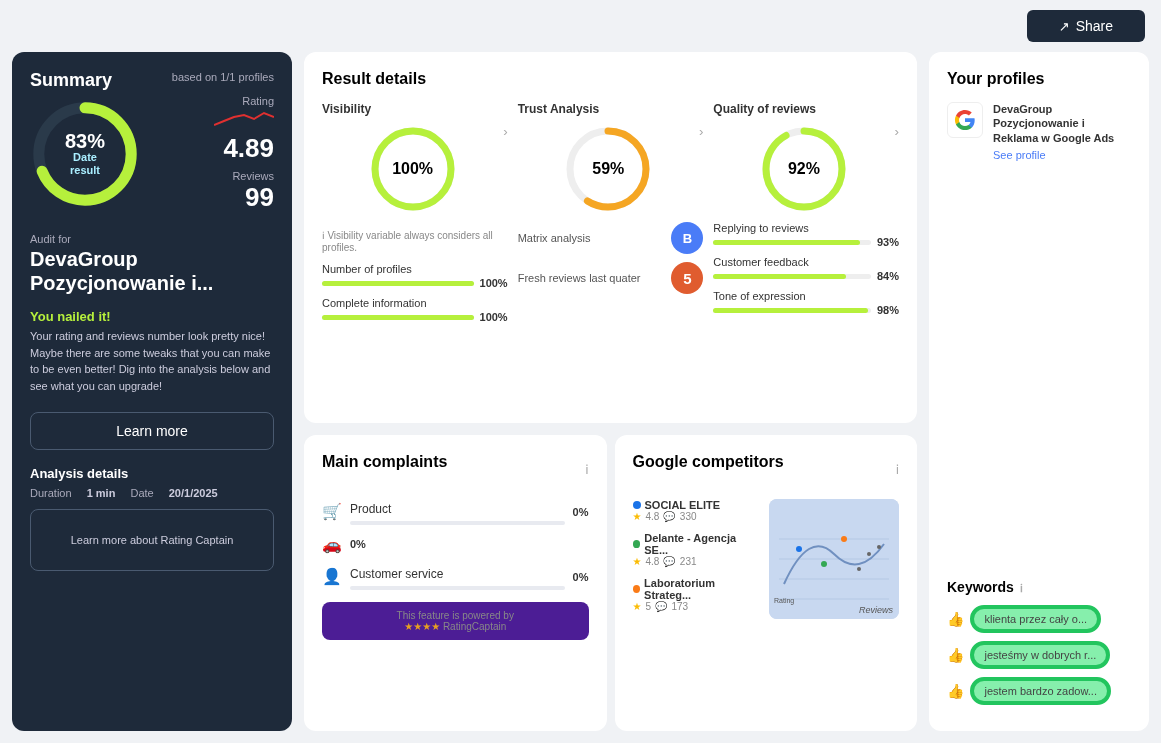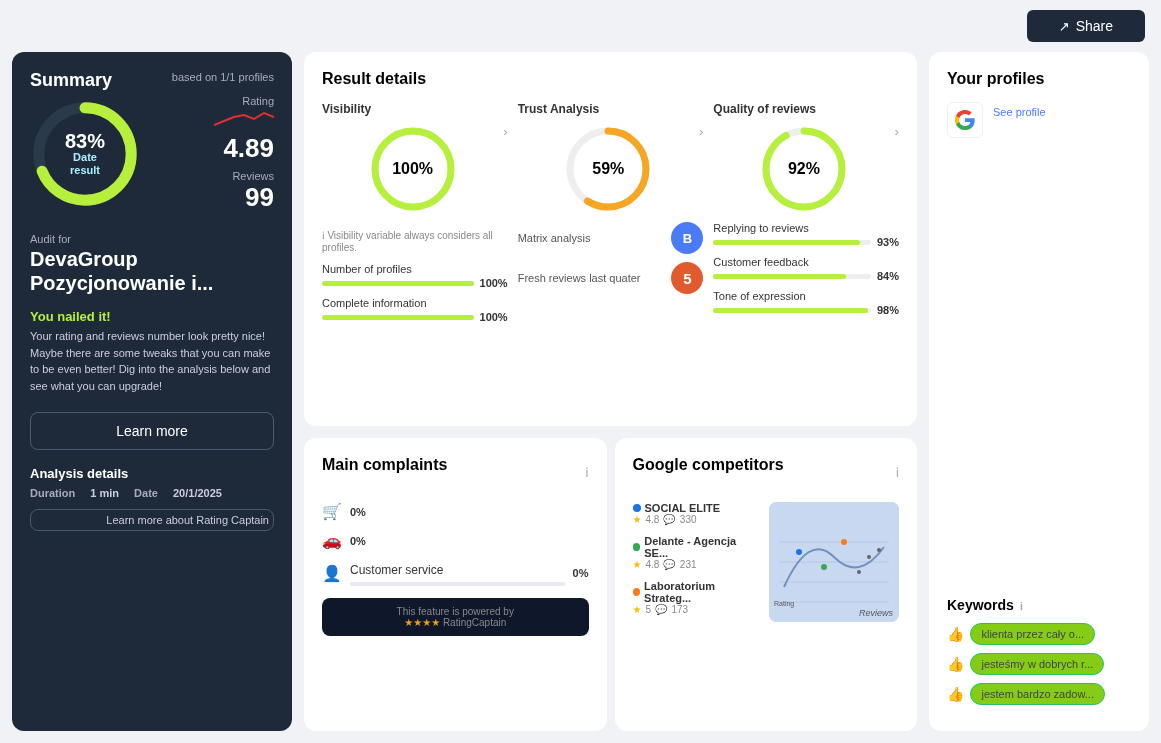--- a/index.html
+++ b/index.html
@@ -32,25 +32,25 @@
 
     .audit-for-label { font-size: 11px; color: #aab; margin-top: 10px; }
     .audit-name { font-size: 20px; font-weight: 700; line-height: 1.2; margin-top: 2px; }
     .nailed-it { color: #b6f03c; font-size: 13px; font-weight: 700; margin-top: 14px; }
     .nailed-desc { font-size: 11px; color: #ccd; line-height: 1.5; margin-top: 4px; }
 
     .learn-more-btn { margin-top: 18px; background: transparent; border: 1.5px solid #4a5a70; color: #fff; border-radius: 8px; padding: 10px; width: 100%; font-size: 14px; cursor: pointer; }
 
     .analysis-details { margin-top: 16px; }
     .analysis-title { font-size: 13px; font-weight: 700; color: #fff; margin-bottom: 6px; }
-    .analysis-meta { font-size: 11px; color: #aab; font-weight: bold; }
+    .analysis-meta { font-size: 11px; color: #aab; }
     .analysis-meta span { margin-right: 12px; }
     .analysis-meta b { color: #ccd; }
 
-    .learn-captain-btn { margin-top: 10px; background: transparent; border: 1.5px solid #4a5a70; color: #ccd; border-radius: 8px; padding: 4px; width: 100%; font-size: 11px; cursor: pointer; text-align: right; }
+    .learn-captain-btn { margin-top: 10px; background: transparent; border: 1.5px solid #4a5a70; color: #ccd; border-radius: 8px; padding: 24px; width: 100%; font-size: 11px; cursor: pointer; }
 
     
     .result-details-card { background: #fff; border-radius: 12px; padding: 18px; grid-column: 2; grid-row: 1; }
     .card-title { font-size: 16px; font-weight: 700; margin-bottom: 14px; }
 
     .result-grid { display: grid; grid-template-columns: 1fr 1fr 1fr; gap: 10px; }
     .result-col-title { font-size: 12px; font-weight: 600; color: #333; margin-bottom: 8px; }
 
     .circle-metric { position: relative; width: 90px; height: 90px; margin: 0 auto 8px; }
     .circle-metric svg { width: 90px; height: 90px; }
@@ -79,21 +79,21 @@
     .info-btn { background: none; border: none; color: #aaa; font-size: 13px; cursor: pointer; }
 
     .complaint-item { display: flex; align-items: center; gap: 8px; margin-bottom: 10px; }
     .complaint-icon { font-size: 16px; color: #888; width: 20px; }
     .complaint-info { flex: 1; }
     .complaint-name { font-size: 12px; color: #333; font-weight: 500; }
     .complaint-bar { height: 4px; border-radius: 2px; background: #e8eaf0; margin-top: 4px; position: relative; }
     .complaint-fill { height: 4px; border-radius: 2px; background: #4a7cf7; position: absolute; left: 0; top: 0; }
     .complaint-pct { font-size: 11px; color: #333; font-weight: 600; }
 
-    .powered-by { margin-top: 12px; background: #0f172a; border-radius: 8px; padding: 8px; text-align: center; font-size: 10px; color: #888; }
+    .powered-by { margin-top: 12px; background: #4c1d95; border-radius: 8px; padding: 8px; text-align: center; font-size: 10px; color: #888; }
     .stars-text { color: #e8a020; }
 
     
     .competitors-card { background: #fff; border-radius: 12px; padding: 18px; }
     .competitors-inner { display: flex; gap: 10px; }
     .competitors-list { flex: 1; }
     .competitor-item { margin-bottom: 10px; }
     .competitor-name { font-size: 11px; color: #333; font-weight: 600; }
     .competitor-meta { display: flex; align-items: center; gap: 4px; font-size: 10px; color: #888; }
     .dot { width: 8px; height: 8px; border-radius: 50%; display: inline-block; margin-right: 4px; }
@@ -113,21 +113,21 @@
     .profile-name { font-size: 11px; font-weight: 600; color: #333; line-height: 1.3; }
     .see-profile { font-size: 11px; color: #4a7cf7; cursor: pointer; text-decoration: none; display: block; margin-top: 4px; }
 
     .profiles-scroll { flex: 1; overflow-y: auto; }
 
     
     .keywords-section { margin-top: 16px; }
     .keywords-title { font-size: 14px; font-weight: 700; margin-bottom: 10px; display: flex; align-items: center; gap: 6px; }
     .keyword-item { display: flex; align-items: center; gap: 6px; margin-bottom: 8px; }
     .keyword-thumb { font-size: 14px; color: #4a7cf7; }
-    .keyword-tag { background: #84cc16; border: 1px solid #22c55e; border-radius: 16px; padding: 4px 10px; font-size: 11px; color: #444; cursor: pointer; }
+    .keyword-tag { background: #86efac; border: 4px solid #22c55e; border-radius: 16px; padding: 4px 10px; font-size: 11px; color: #444; cursor: pointer; }
 
     
     ::-webkit-scrollbar { width: 4px; }
     ::-webkit-scrollbar-track { background: #f0f2f5; }
     ::-webkit-scrollbar-thumb { background: #ccc; border-radius: 4px; }
   </style>
 </head>
 <body>
 
 <div class="top-bar">
@@ -304,20 +304,21 @@
         <div class="profile-icon">
 
           <svg width="22" height="22" viewBox="0 0 24 24">
             <path d="M22.56 12.25c0-.78-.07-1.53-.2-2.25H12v4.26h5.92c-.26 1.37-1.04 2.53-2.21 3.31v2.77h3.57c2.08-1.92 3.28-4.74 3.28-8.09z" fill="#4285F4"></path>
             <path d="M12 23c2.97 0 5.46-.98 7.28-2.66l-3.57-2.77c-.98.66-2.23 1.06-3.71 1.06-2.86 0-5.29-1.93-6.16-4.53H2.18v2.84C3.99 20.53 7.7 23 12 23z" fill="#34A853"></path>
             <path d="M5.84 14.09c-.22-.66-.35-1.36-.35-2.09s.13-1.43.35-2.09V7.07H2.18C1.43 8.55 1 10.22 1 12s.43 3.45 1.18 4.93l3.66-2.84z" fill="#FBBC05"></path>
             <path d="M12 5.38c1.62 0 3.06.56 4.21 1.64l3.15-3.15C17.45 2.09 14.97 1 12 1 7.7 1 3.99 3.47 2.18 7.07l3.66 2.84c.87-2.6 3.3-4.53 6.16-4.53z" fill="#EA4335"></path>
           </svg>
         </div>
         <div class="profile-info">
+          <div class="profile-name">DevaGroup Pozycjonowanie i Reklama w Google Ads</div>
           <a class="see-profile" href="#">See profile</a>
         </div>
       </div>
     </div>
 
     <div class="keywords-section">
       <div class="keywords-title">
         <span>Keywords</span>
         <span style="font-size:11px;color:#aaa;">ℹ</span>
       </div>
@@ -339,20 +340,26 @@
   <div class="bottom-row">
 
     <div class="complaints-card">
       <div class="card-title-row">
         <span class="card-title">Main complaints</span>
         <button class="info-btn">ℹ</button>
       </div>
 
       <div class="complaint-item">
         <span class="complaint-icon">🛒</span>
+        <div class="complaint-info">
+          <span class="complaint-name">Product</span>
+          <div class="complaint-bar">
+            <div class="complaint-fill" style="width:0%;"></div>
+          </div>
+        </div>
         <span class="complaint-pct">0%</span>
       </div>
 
       <div class="complaint-item">
         <span class="complaint-icon">🚗</span>
         <span class="complaint-pct">0%</span>
       </div>
 
       <div class="complaint-item">
         <span class="complaint-icon">👤</span>

